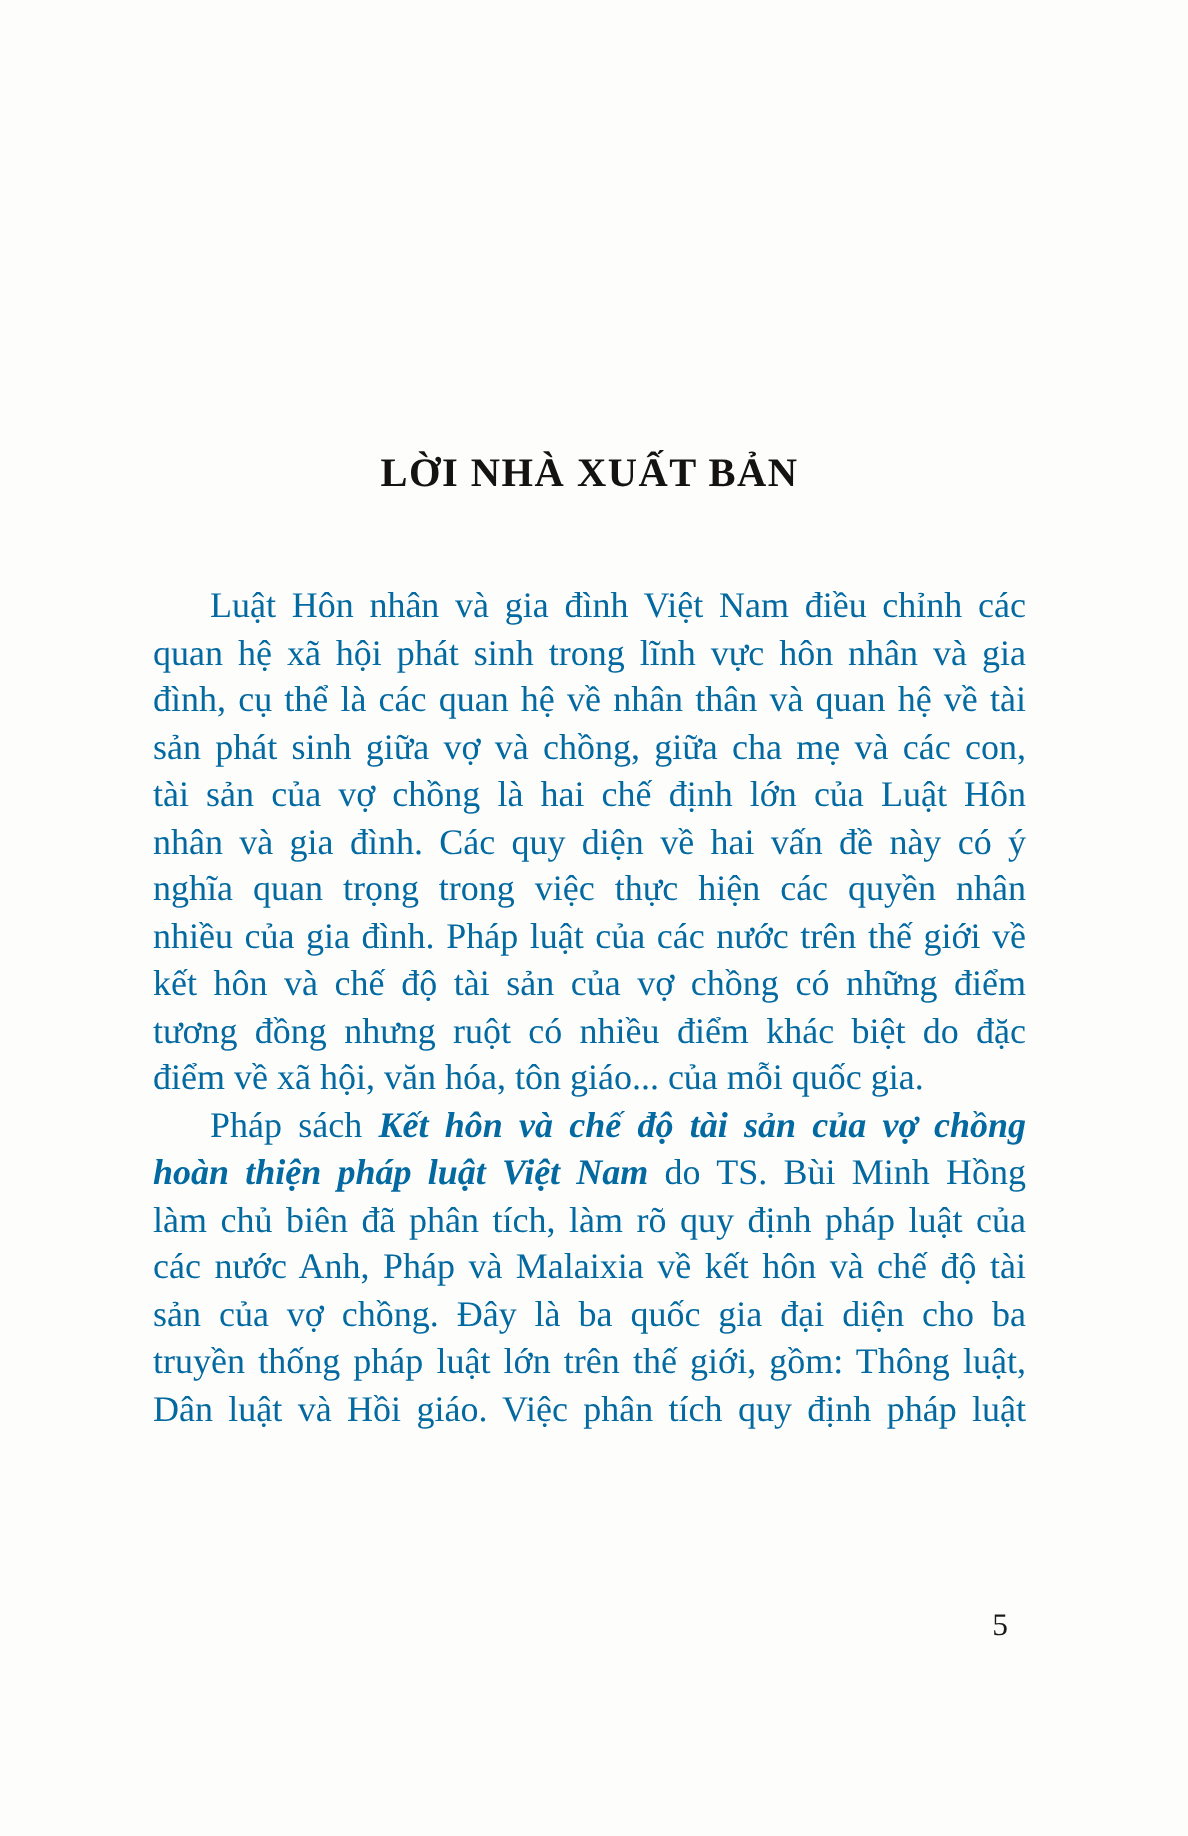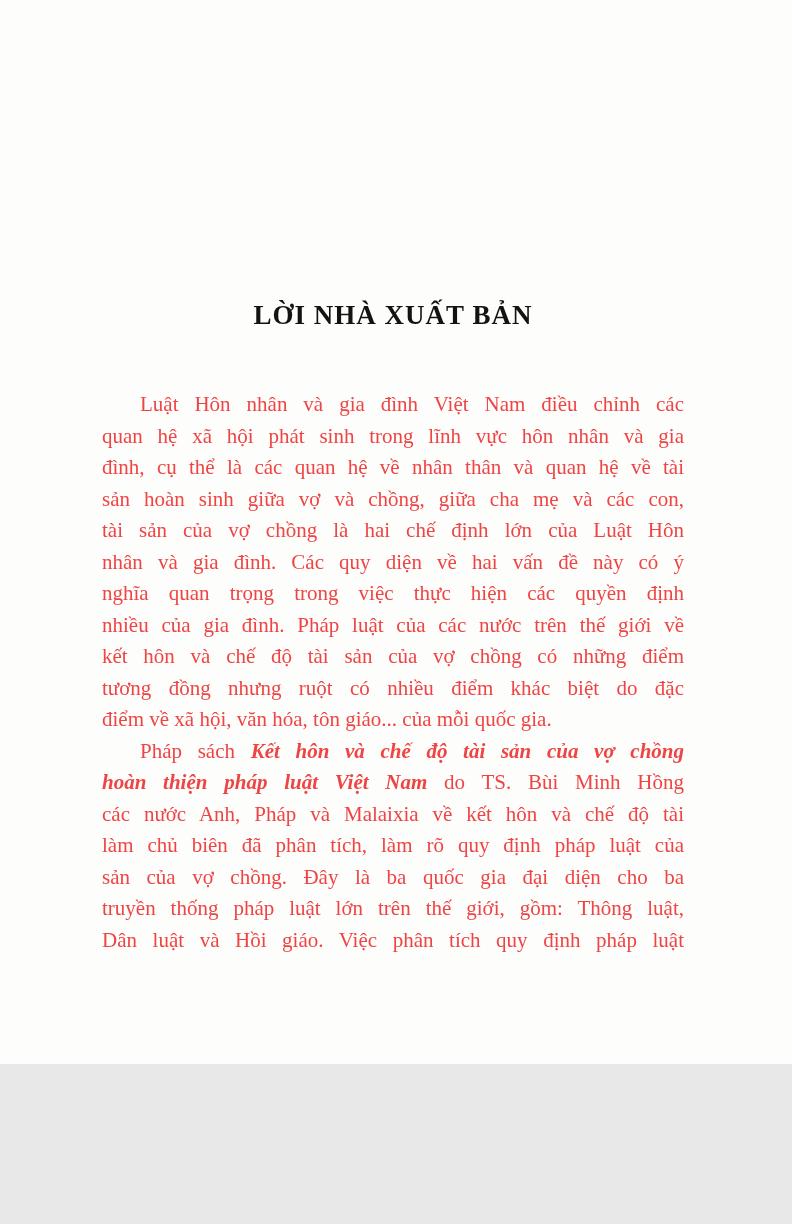--- a/index.html
+++ b/index.html
@@ -3,21 +3,21 @@
 <meta charset="utf-8">
 <style>
   html, body {
     margin: 0;
     padding: 0;
     background: #e8e8e8;
   }
   .page {
     position: relative;
     width: 792px;
-    height: 1064px;
+    height: 1224px;
     background: #fdfdfc;
     font-family: "Liberation Serif", "DejaVu Serif", serif;
     color: #171615;
     overflow: hidden;
     margin: 0 auto;
     text-decoration: underline;
   }
   .title {
     position: absolute;
     top: 298px;
@@ -35,26 +35,26 @@
     position: absolute;
     top: 389px;
     left: 102px;
     width: 582px;
   }
   .paragraph {
     margin: 0;
     padding: 0;
   }
   .line {
-    font-size: 21px;
+    font-size: 24px;
     line-height: 31.5px;
     text-align: justify;
     text-align-last: justify;
     white-space: normal;
-    color: #ef4444;
+    color: #0369a1;
   }
   .line.flush {
     text-align-last: left;
   }
   .line.indent {
     text-indent: 38px;
   }
   .seg-bold-italic {
     font-weight: 700;
     font-style: italic;
@@ -74,34 +74,34 @@
 <body>
 
 <div class="page">
   <h1 class="title">LỜI NHÀ XUẤT BẢN</h1>
 
   <div class="text-block" id="text-block">
       <div class="paragraph">
         <div class="line indent"><span class="seg-regular">Luật Hôn nhân và gia đình Việt Nam điều chỉnh các</span></div>
         <div class="line"><span class="seg-regular">quan hệ xã hội phát sinh trong lĩnh vực hôn nhân và gia</span></div>
         <div class="line"><span class="seg-regular">đình, cụ thể là các quan hệ về nhân thân và quan hệ về tài</span></div>
-        <div class="line"><span class="seg-regular">sản hoàn sinh giữa vợ và chồng, giữa cha mẹ và các con,</span></div>
+        <div class="line"><span class="seg-regular">sản phát sinh giữa vợ và chồng, giữa cha mẹ và các con,</span></div>
         <div class="line"><span class="seg-regular">tài sản của vợ chồng là hai chế định lớn của Luật Hôn</span></div>
         <div class="line"><span class="seg-regular">nhân và gia đình. Các quy diện về hai vấn đề này có ý</span></div>
-        <div class="line"><span class="seg-regular">nghĩa quan trọng trong việc thực hiện các quyền định</span></div>
+        <div class="line"><span class="seg-regular">nghĩa quan trọng trong việc thực hiện các quyền nhân</span></div>
         <div class="line"><span class="seg-regular">nhiều của gia đình. Pháp luật của các nước trên thế giới về</span></div>
         <div class="line"><span class="seg-regular">kết hôn và chế độ tài sản của vợ chồng có những điểm</span></div>
         <div class="line"><span class="seg-regular">tương đồng nhưng ruột có nhiều điểm khác biệt do đặc</span></div>
         <div class="line flush"><span class="seg-regular">điểm về xã hội, văn hóa, tôn giáo... của mỗi quốc gia.</span></div>
       </div>
       <div class="paragraph">
         <div class="line indent"><span class="seg-regular">Pháp sách </span><span class="seg-bold-italic">Kết hôn và chế độ tài sản của vợ chồng</span></div>
         <div class="line"><span class="seg-bold-italic">hoàn thiện pháp luật Việt Nam</span><span class="seg-regular"> do TS. Bùi Minh Hồng</span></div>
+        <div class="line"><span class="seg-regular">làm chủ biên đã phân tích, làm rõ quy định pháp luật của</span></div>
         <div class="line"><span class="seg-regular">các nước Anh, Pháp và Malaixia về kết hôn và chế độ tài</span></div>
-        <div class="line"><span class="seg-regular">làm chủ biên đã phân tích, làm rõ quy định pháp luật của</span></div>
         <div class="line"><span class="seg-regular">sản của vợ chồng. Đây là ba quốc gia đại diện cho ba</span></div>
         <div class="line"><span class="seg-regular">truyền thống pháp luật lớn trên thế giới, gồm: Thông luật,</span></div>
         <div class="line"><span class="seg-regular">Dân luật và Hồi giáo. Việc phân tích quy định pháp luật</span></div>
       </div>
     </div>
 
   <div class="page-number">5</div>
 </div>
 
 </body></html>

